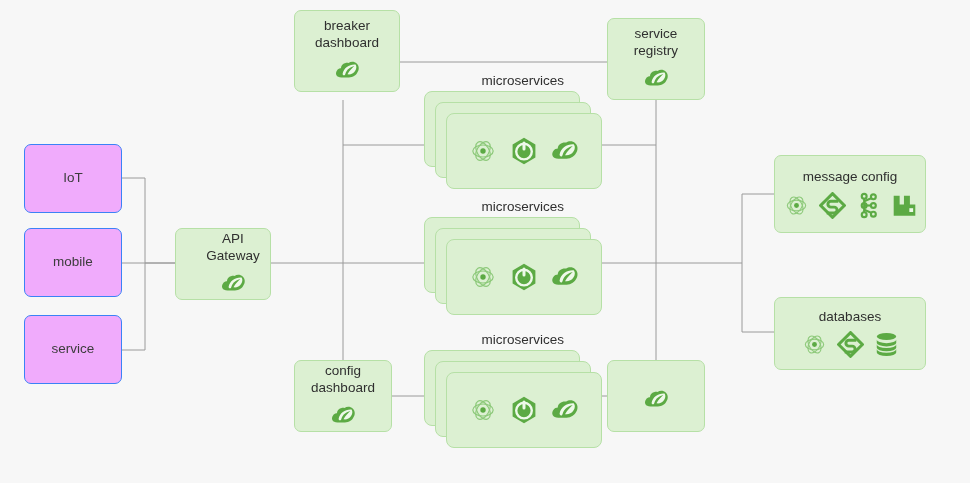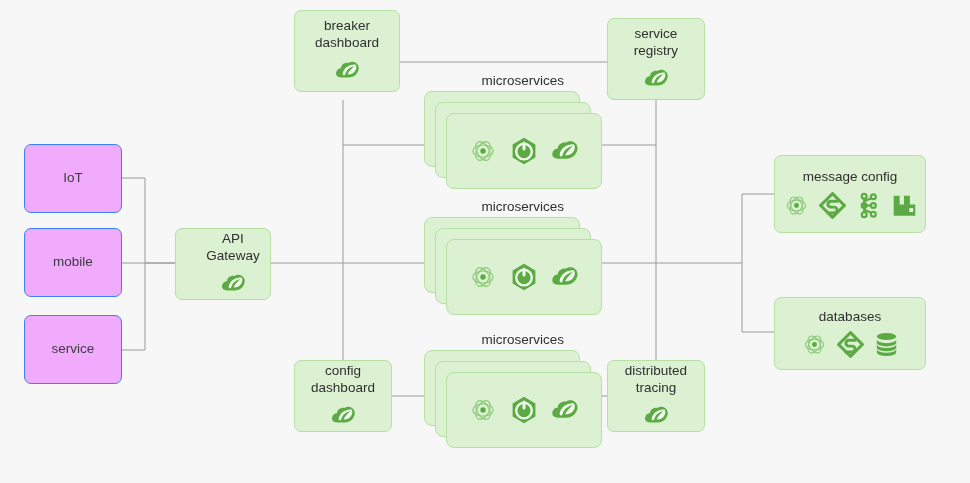--- a/index.html
+++ b/index.html
@@ -137,22 +137,20 @@
 dashboard</span>
     <span class="glyphrow">
         <svg width="27" height="27" viewBox="0 0 100 100" class="ico">
           <path d="M28 76 C8 76 4 62 10 52 C14 44 22 42 26 42 C26 28 40 20 54 22 C62 16 76 16 84 24 C94 32 94 48 86 58 C80 70 64 76 50 76 Z" fill="#5caa44"></path>
           <path d="M80 28 C58 26 36 40 32 62 C32 66 34 68 37 68 C40 68 41 66 42 63 C46 46 62 34 80 33 Z" fill="#eef9e9"></path>
           <path d="M80 29 C68 40 58 50 50 64 C60 66 72 62 78 52 C84 44 84 34 80 29 Z" fill="#eef9e9"></path>
         </svg>
       </span>
   </div>
   <div class="node spring" style="left: 607px; top: 360px; width: 98px; height: 72px;">
-    <span class="label">distributed
-tracing</span>
     <span class="glyphrow">
         <svg width="27" height="27" viewBox="0 0 100 100" class="ico">
           <path d="M28 76 C8 76 4 62 10 52 C14 44 22 42 26 42 C26 28 40 20 54 22 C62 16 76 16 84 24 C94 32 94 48 86 58 C80 70 64 76 50 76 Z" fill="#5caa44"></path>
           <path d="M80 28 C58 26 36 40 32 62 C32 66 34 68 37 68 C40 68 41 66 42 63 C46 46 62 34 80 33 Z" fill="#eef9e9"></path>
           <path d="M80 29 C68 40 58 50 50 64 C60 66 72 62 78 52 C84 44 84 34 80 29 Z" fill="#eef9e9"></path>
         </svg>
       </span>
   </div>
 
   <div class="node spring" style="left: 774px; top: 155px; width: 152px; height: 78px;">

